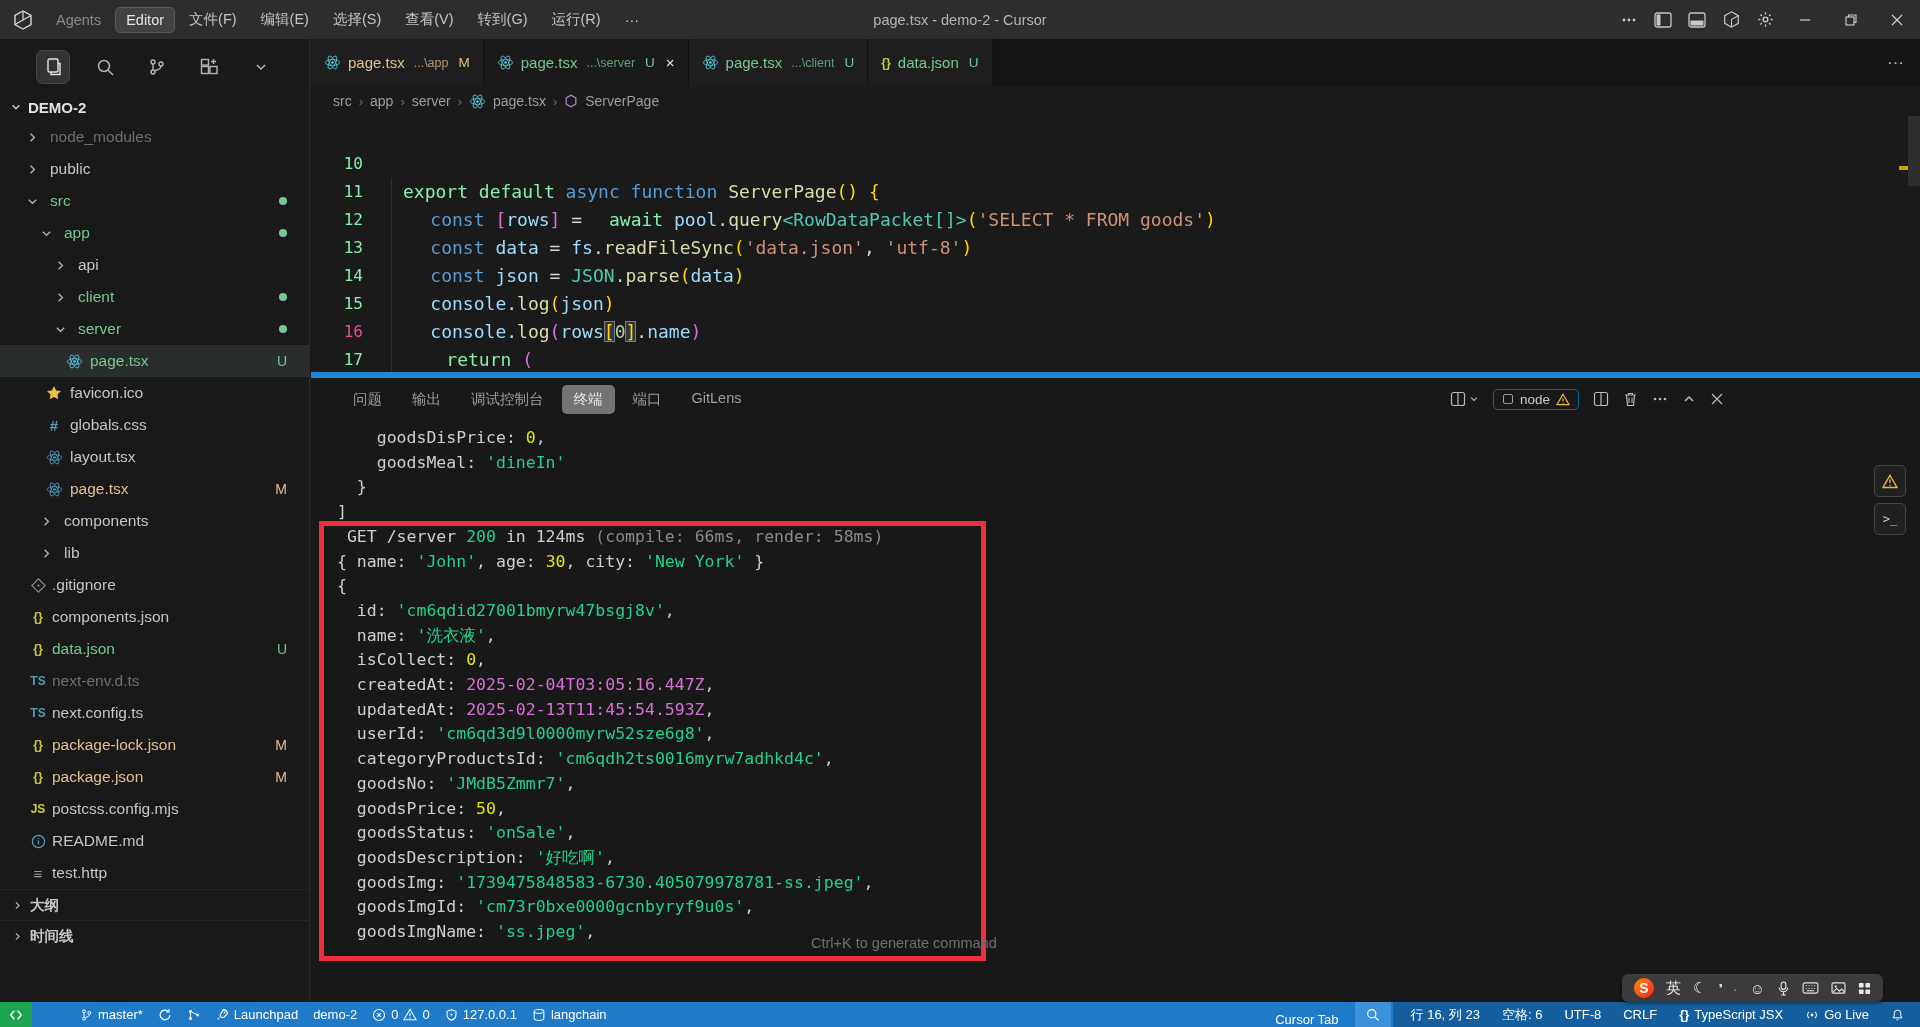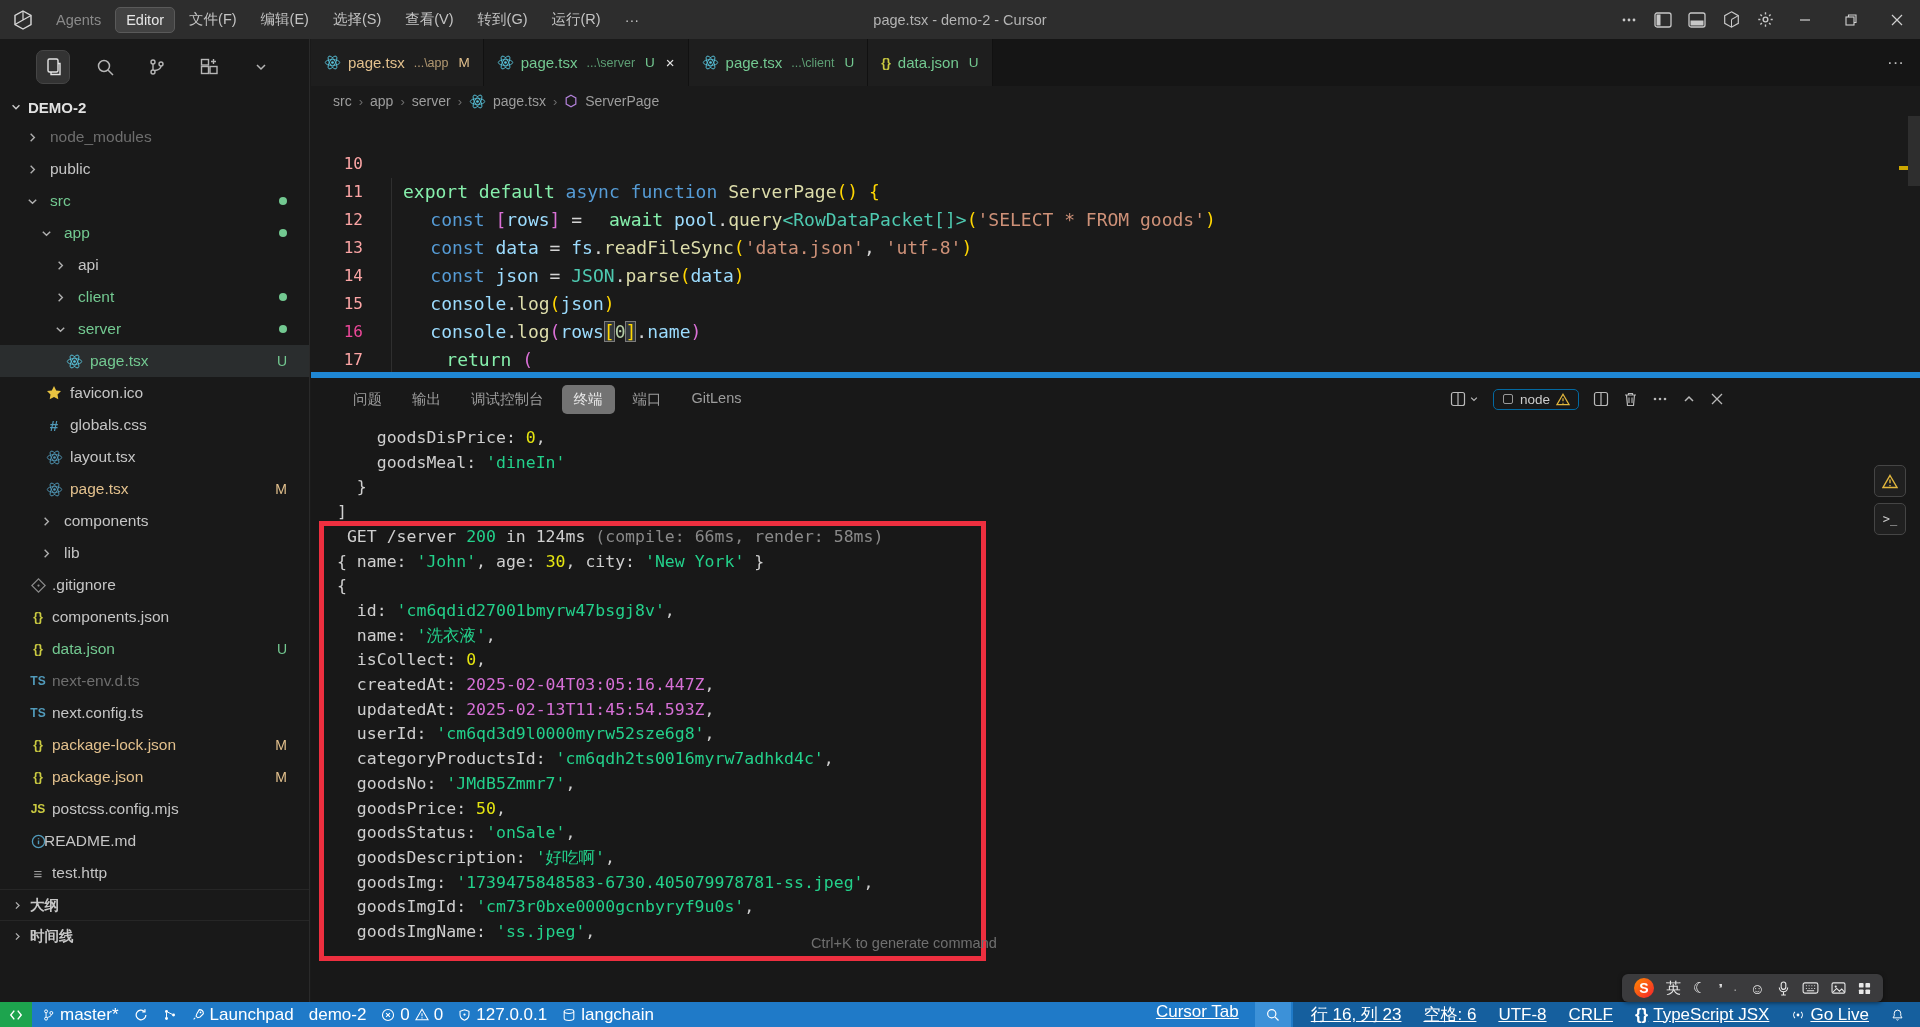--- a/index.html
+++ b/index.html
@@ -54,21 +54,21 @@
   .tabstrip .strip-more { margin-left:auto; align-self:center; color:#bbbbbb; padding-right:16px; font-size:17px; }
 
   
   .breadcrumb { position:absolute; left:0; top:47px; width:1609px; height:30px; display:flex; align-items:center; gap:7px; padding-left:22px; color:#9d9d9d; font-size:14px; background:#1a1a1a; }
   .bc-sep { color:#6d6d6d; font-size:13px; }
 
   
   .codewrap { position:absolute; left:0; top:77px; width:1609px; height:256px; overflow:hidden; font-family:"DejaVu Sans Mono","Liberation Mono",monospace; }
   .code-inner { position:absolute; top:34px; left:0; right:0; }
   .cl { display:flex; height:28px; line-height:28px; font-size:18px; white-space:pre; }
-  .cl .ln { width:52px; text-align:right; color:#fca5a5; font-size:16px; flex:none; }
+  .cl .ln { width:52px; text-align:right; color:#86efac; font-size:16px; flex:none; }
   .cl .ct { padding-left:24px; }
   .cl.cur .ln { color:#ec4899; }
   .kwp{color:#86efac;margin-left:16px;} .kwb{color:#569CD6;} .fnc{color:#DCDCAA;} .vrb{color:#9CDCFE;}
   .typ{color:#4EC9B0;} .str{color:#CE9178;} .nmb{color:#B5CEA8;} .opr{color:#D4D4D4;}
   .br1{color:#FFD602;} .br2{color:#DA70D6;}
   .bm{color:#FFD602; outline:1px solid #7c7c7c; outline-offset:-1px; background:#32373c;}
   .indent-guide { position:absolute; left:80px; top:62px; bottom:0; width:1px; background:#2f2f2f; }
   .ovr-tick { position:absolute; right:12px; top:50px; width:9px; height:4px; background:#cca700; }
   .ovr-thumb { position:absolute; right:0; top:0; width:12px; height:70px; background:#2e2e2e; }
 
@@ -85,25 +85,25 @@
   .termlines { position:absolute; left:26px; top:6px; font-family:"DejaVu Sans Mono","Liberation Mono",monospace; font-size:16.5px; line-height:24.7px; white-space:pre; color:#cfcfcf; }
   .tfg{color:#cfcfcf;} .tgrn{color:#23d18b;} .tnum{color:#e5e510;} .tmag{color:#d670d6;} .tdim{color:#8a8a8a;}
   .redbox { position:absolute; left:8px; top:101px; width:667px; height:440px; border:5px solid #ee2f3f; pointer-events:none; }
   .ctrlk { position:absolute; left:500px; top:515px; font-size:14.5px; color:#6f6f6f; }
   .stackbtns { position:absolute; right:14px; top:45px; display:flex; flex-direction:column; gap:6px; }
   .sqbtn { width:32px; height:32px; border:1px solid #454545; border-radius:5px; background:#202020; display:flex; align-items:center; justify-content:center; }
   .warnglyph { color:#e2b73d; }
   .termglyph { color:#cccccc; font-family:"DejaVu Sans Mono",monospace; font-size:12px; }
 
   
-  .statusbar { position:absolute; left:0; top:1002px; width:1920px; height:25px; background:#1f7ac8; display:flex; align-items:center; color:#ffffff; font-size:17px; }
+  .statusbar { position:absolute; left:0; top:1002px; width:1920px; height:25px; background:#1f7ac8; display:flex; align-items:center; color:#ffffff; font-size:13px;gap:38px; }
   .sb-remote { width:32px; height:25px; background:#1da44e; display:flex; align-items:center; justify-content:center; flex:none; }
   .sb-left { display:flex; align-items:center; gap:15px; padding-left:10px; white-space:nowrap; }
   .sb-item { display:flex; align-items:center; gap:5px; }
-  .sb-right { margin-left:auto; display:flex; align-items:flex-start; height:25px;text-decoration:underline; }
+  .sb-right { margin-left:auto; display:flex; align-items:flex-end; height:25px; }
   .sb-zoombox { width:36px; height:25px; background:#3c91d8; display:flex; align-items:center; justify-content:center; margin-left:16px; }
   .sb-dark { display:flex; align-items:center; gap:22px; height:25px; background:#155f9e; padding:0 16px 0 18px; margin-left:2px; white-space:nowrap; }
   .sb-ct { margin-left:14px; }
 
   
   .imebar { position:absolute; left:1622px; top:974px; height:28px; background:#3b3b3d; border-radius:6px; display:flex; align-items:center; gap:12px; padding:0 12px; color:#e8e8e8; font-size:15px; box-shadow:0 1px 4px rgba(0,0,0,.5); }
   .slogo { width:20px; height:20px; border-radius:50%; background:linear-gradient(135deg,#ff8a00,#f5222d); color:#fff; font-weight:bold; font-size:14px; display:flex; align-items:center; justify-content:center; }
   .ime-dim { color:#9a9a9a; }
 
   svg { display:block; }
@@ -427,21 +427,21 @@
           </div>
           <div class="trow">
             <span class="tic" style="left: 28px;">
               <span style="display: flex;">
                 <svg width="15" height="15" viewBox="0 0 16 16">
                   <circle cx="8" cy="8" r="6.5" fill="none" stroke="#519aba" stroke-width="1.4"></circle>
                   <path d="M8 7v4M8 4.6v1" stroke="#519aba" stroke-width="1.5"></path>
                 </svg>
               </span>
             </span>
-            <span class="tlabel" style="left: 44px;">README.md</span>
+            <span class="tlabel" style="left: 52px;">README.md</span>
           </div>
           <div class="trow">
             <span class="tic" style="left: 28px;">
               <span style="color: rgb(157, 157, 157); font-weight: bold; font-size: 15px;">≡</span>
             </span>
             <span class="tlabel" style="left: 52px;">test.http</span>
           </div>
           <div class="trow">
             <span class="tic" style="left: 28px;">
               <span style="display: flex;">

